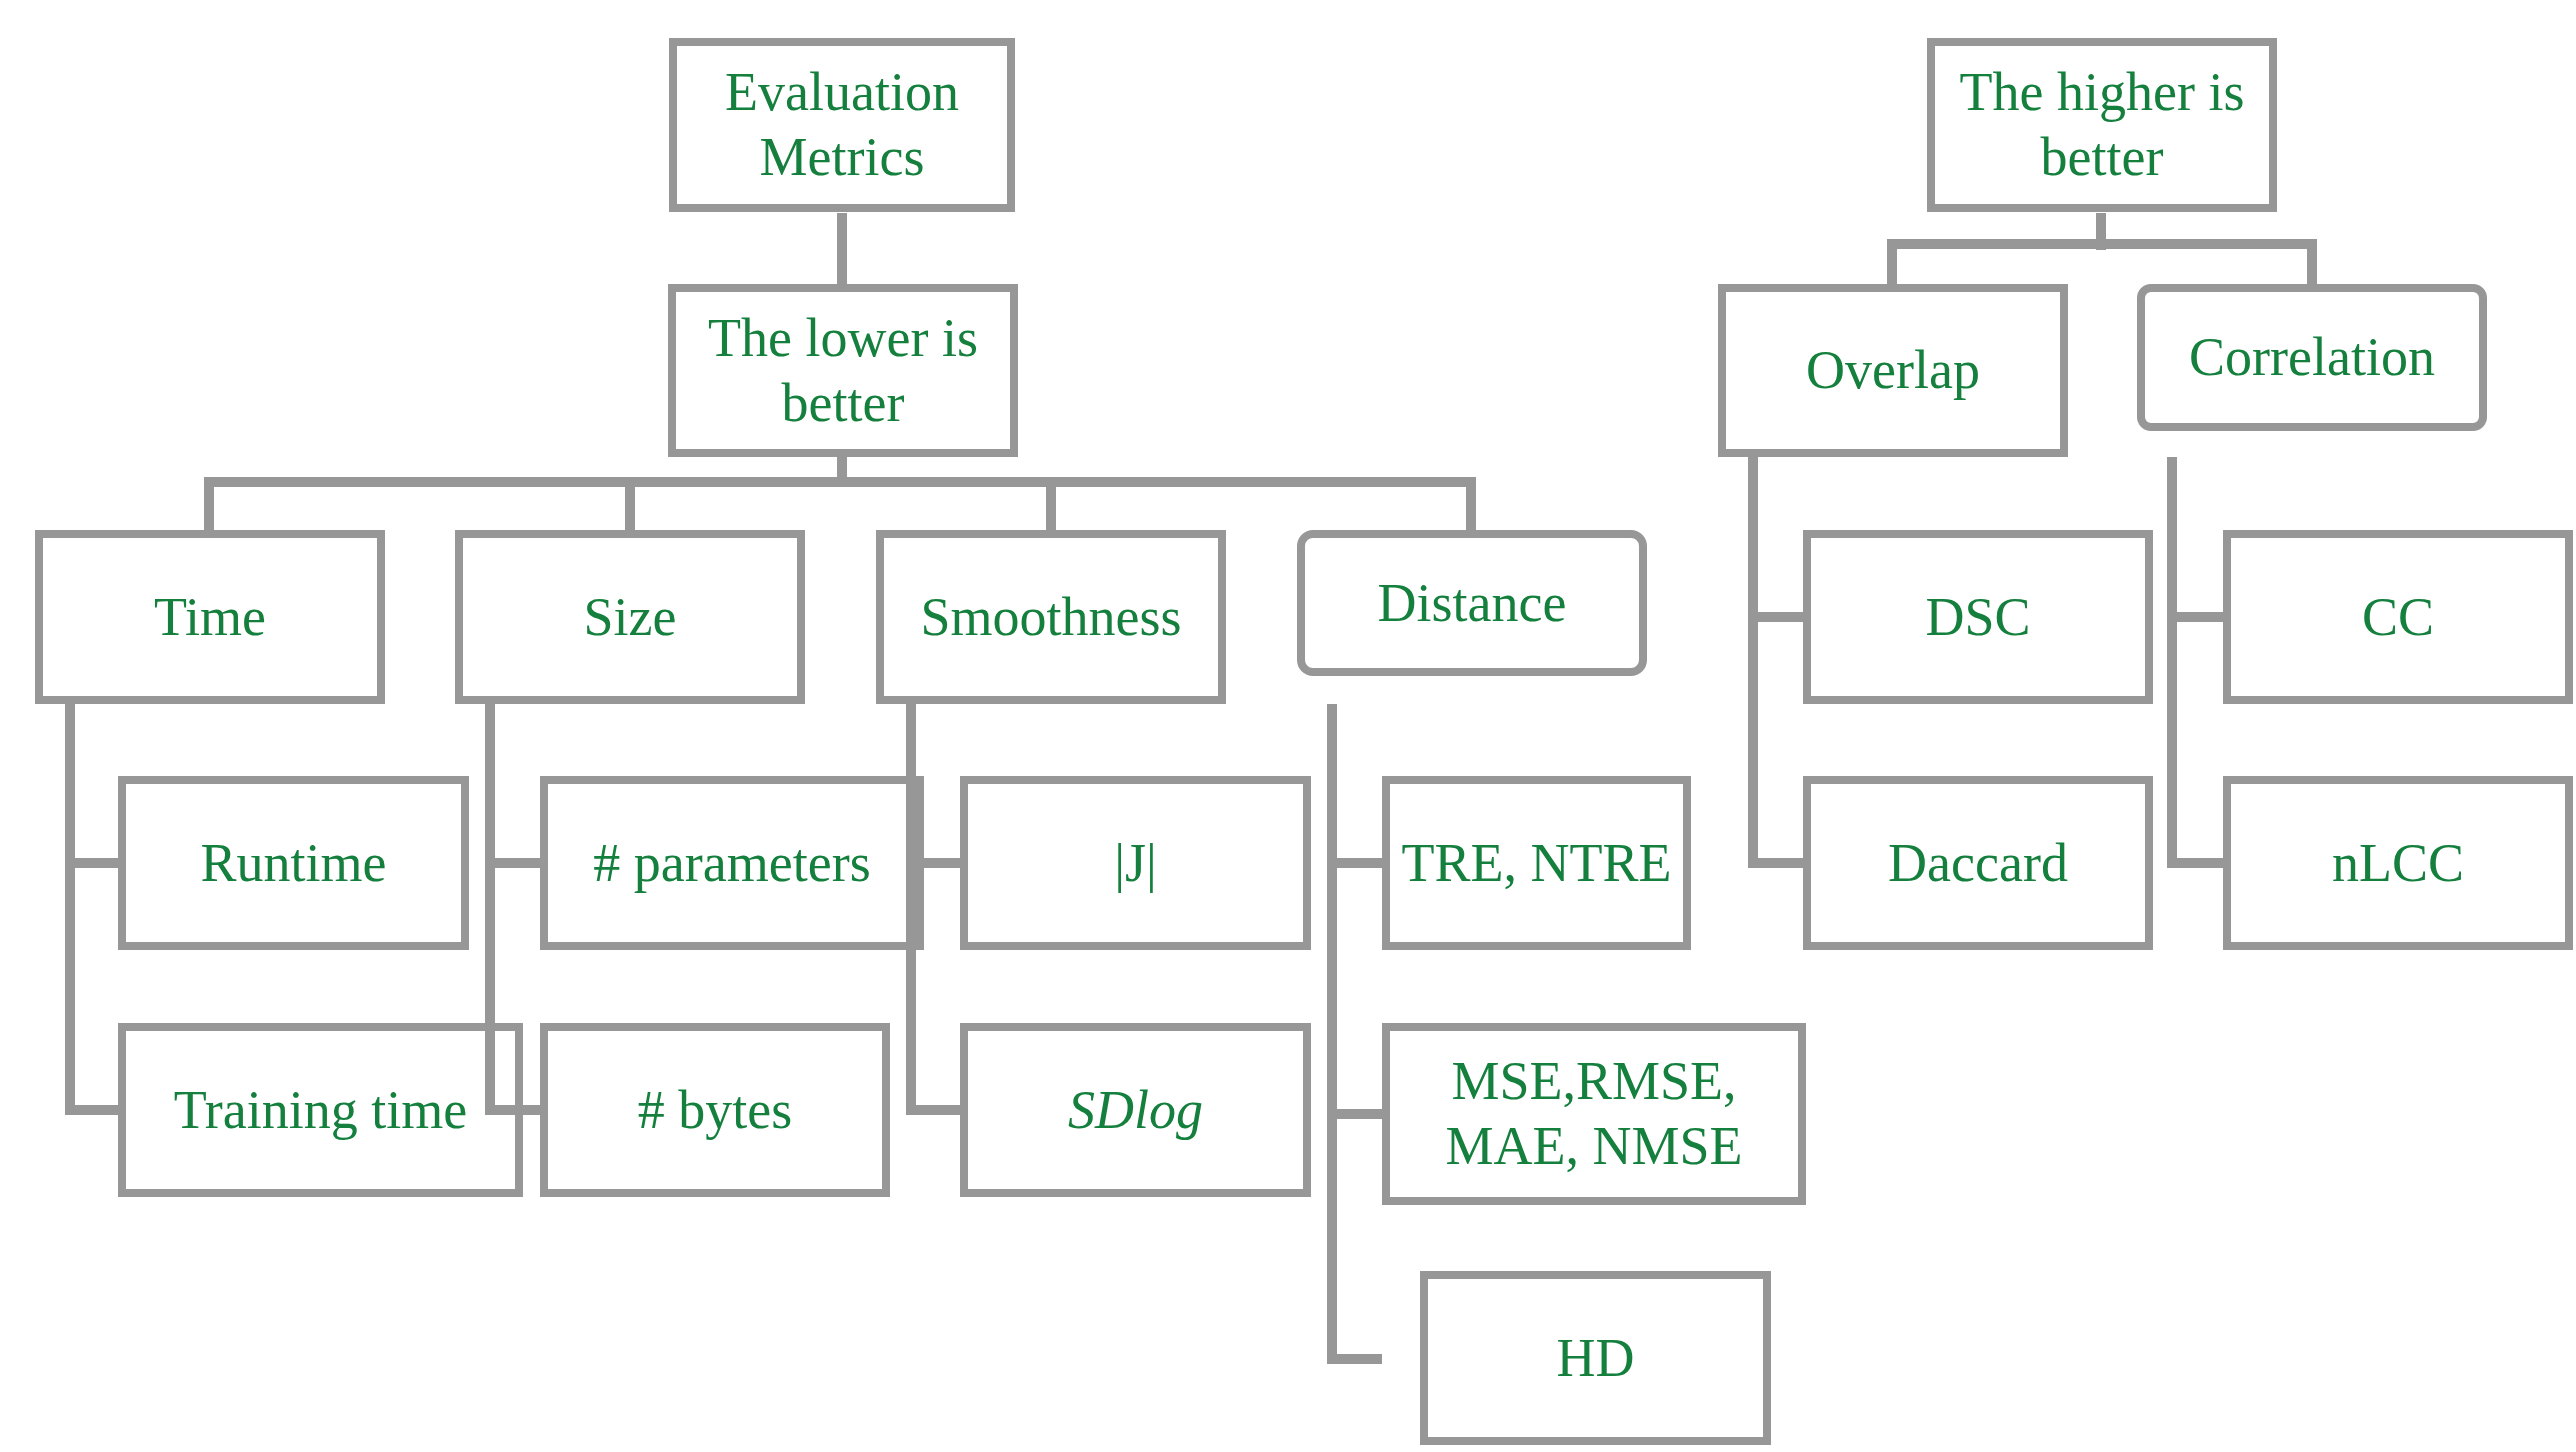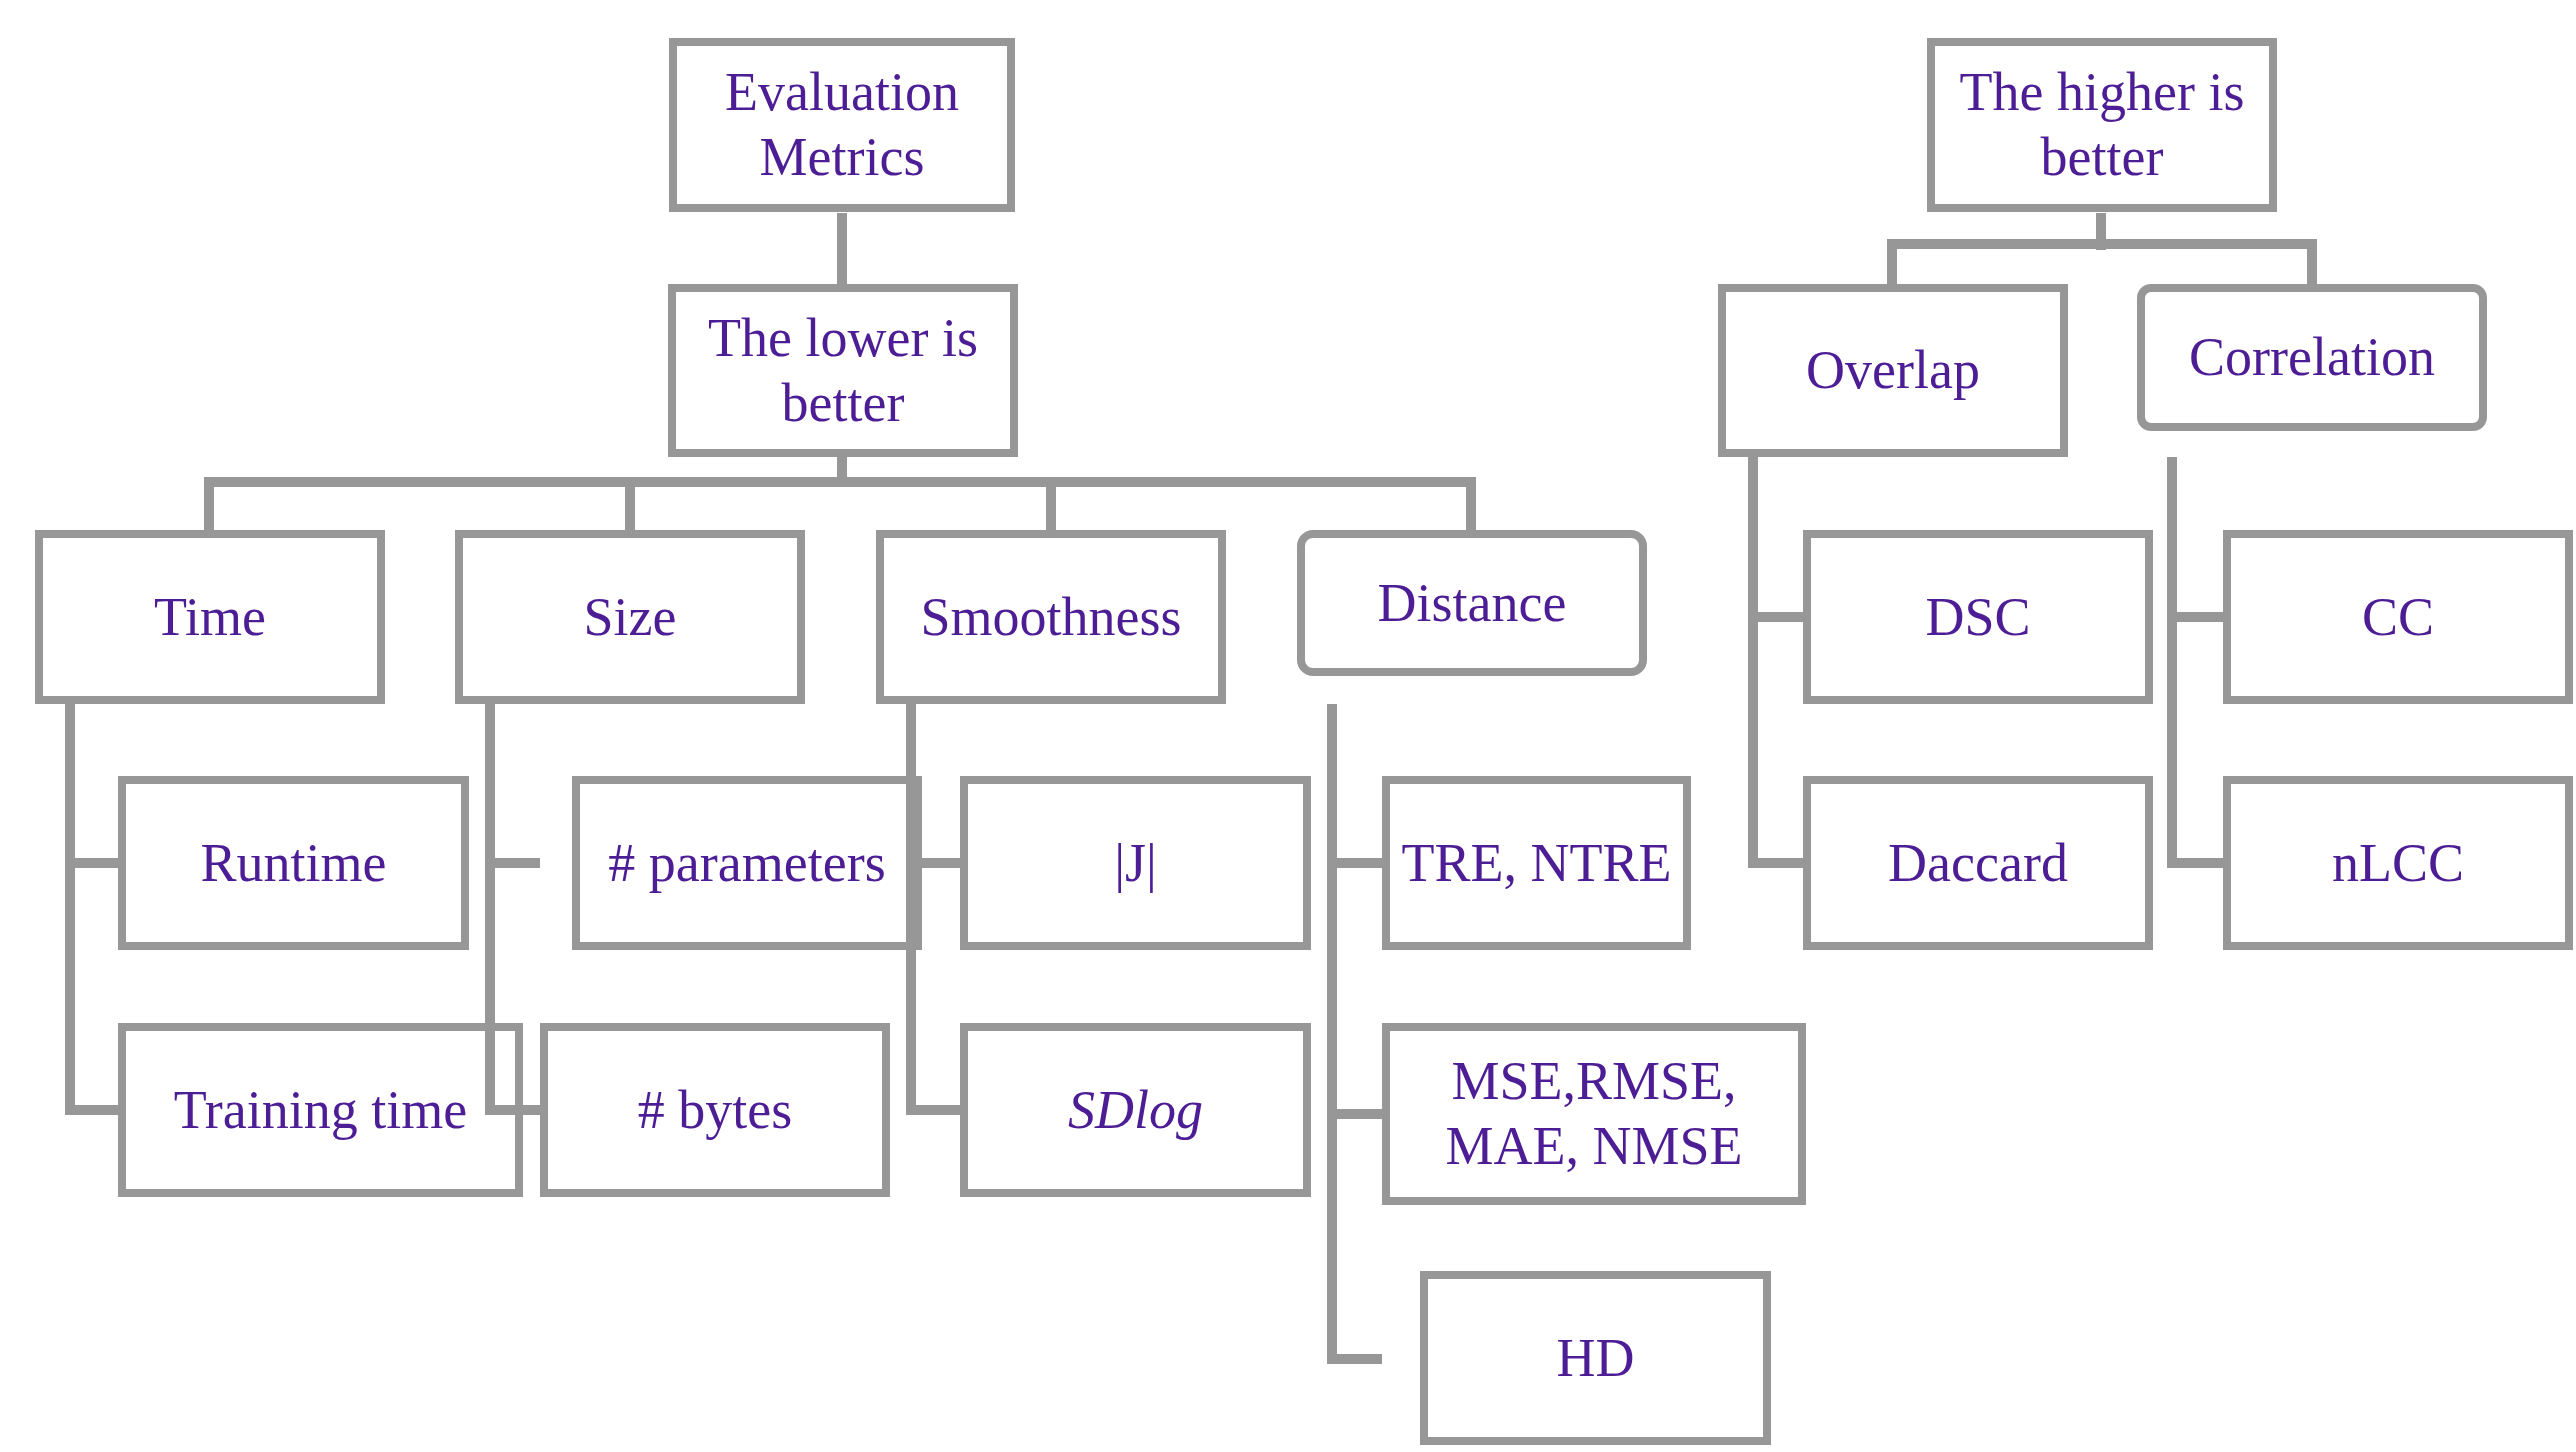--- a/index.html
+++ b/index.html
@@ -18,21 +18,21 @@
 
   
   .n-eval    {left:669px;  top:38px;   width:346px; height:174px;}
   .n-lower   {left:668px;  top:284px;  width:350px; height:173px;}
   .n-time    {left:35px;   top:530px;  width:350px; height:174px;}
   .n-size    {left:455px;  top:530px;  width:350px; height:174px;}
   .n-smooth  {left:876px; top:530px;  width:350px; height:174px;}
   .n-dist    {left:1297px; top:530px;  width:350px; height:146px;border-radius:16px;}
   .n-runtime {left:118px;  top:776px;  width:351px; height:174px;}
   .n-training{left:118px;  top:1023px; width:405px; height:174px;}
-  .n-params  {left:540px;  top:776px;  width:350px; height:174px;margin-left:32px;}
+  .n-params  {left:540px;  top:776px;  width:384px; height:174px;}
   .n-bytes   {left:540px;  top:1023px; width:350px; height:174px;}
   .n-j       {left:960px; top:776px;  width:351px; height:174px;}
   .n-sdlog   {left:960px; top:1023px; width:351px; height:174px;font-style:italic;}
   .n-tre     {left:1382px; top:776px;  width:309px; height:174px;}
   .n-mse     {left:1382px; top:1023px; width:424px; height:182px;}
   .n-hd      {left:1382px; top:1271px; width:351px; height:174px;margin-left:38px;}
   
   .n-higher  {left:1927px; top:38px;   width:350px; height:174px;}
   .n-overlap {left:1718px; top:284px;  width:350px; height:173px;}
   .n-corr    {left:2137px; top:284px;  width:350px; height:147px;border-radius:14px;}
@@ -70,21 +70,21 @@
   .r5 {left:1748px; top:457px;  width:9.7px;   height:411px;}
   .r6 {left:1748px; top:612px;  width:55px;   height:9.7px;}
   .r7 {left:1748px; top:858px; width:55px;   height:9.7px;}
   .r8 {left:2167px; top:457px;  width:9.7px;   height:411px;}
   .r9 {left:2167px; top:612px;  width:56px;   height:9.7px;}
   .r10{left:2167px; top:858px; width:56px;   height:9.7px;}
 </style>
 </head>
 <body>
 
-<div id="canvas" style="background: rgb(255, 255, 255); color: #4c1d95;">
+<div id="canvas" style="background: rgb(255, 255, 255); color: #15803d;">
 
   <div class="node n-eval">Evaluation Metrics</div>
   <div class="node n-lower">The lower is better</div>
   <div class="node n-time">Time</div>
   <div class="node n-size">Size</div>
   <div class="node n-smooth">Smoothness</div>
   <div class="node n-dist">Distance</div>
   <div class="node n-runtime">Runtime</div>
   <div class="node n-training">Training time</div>
   <div class="node n-params"># parameters</div>

